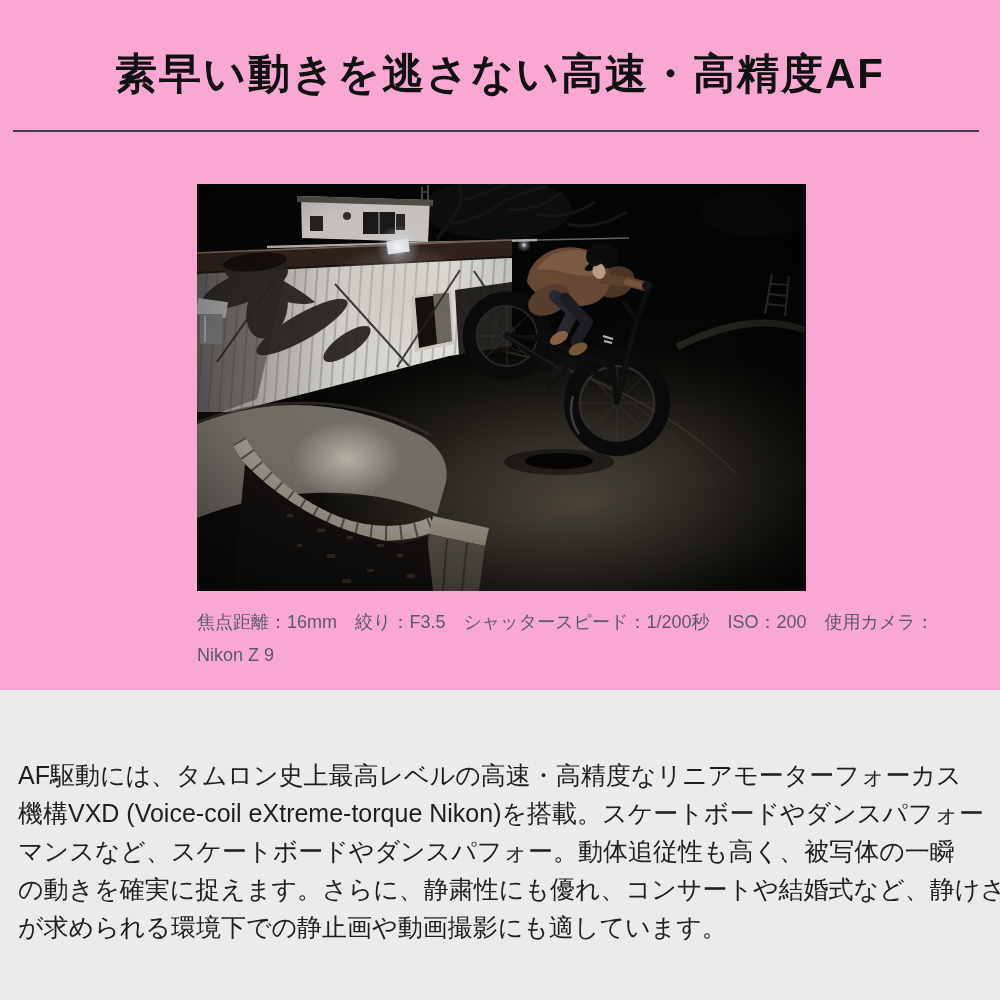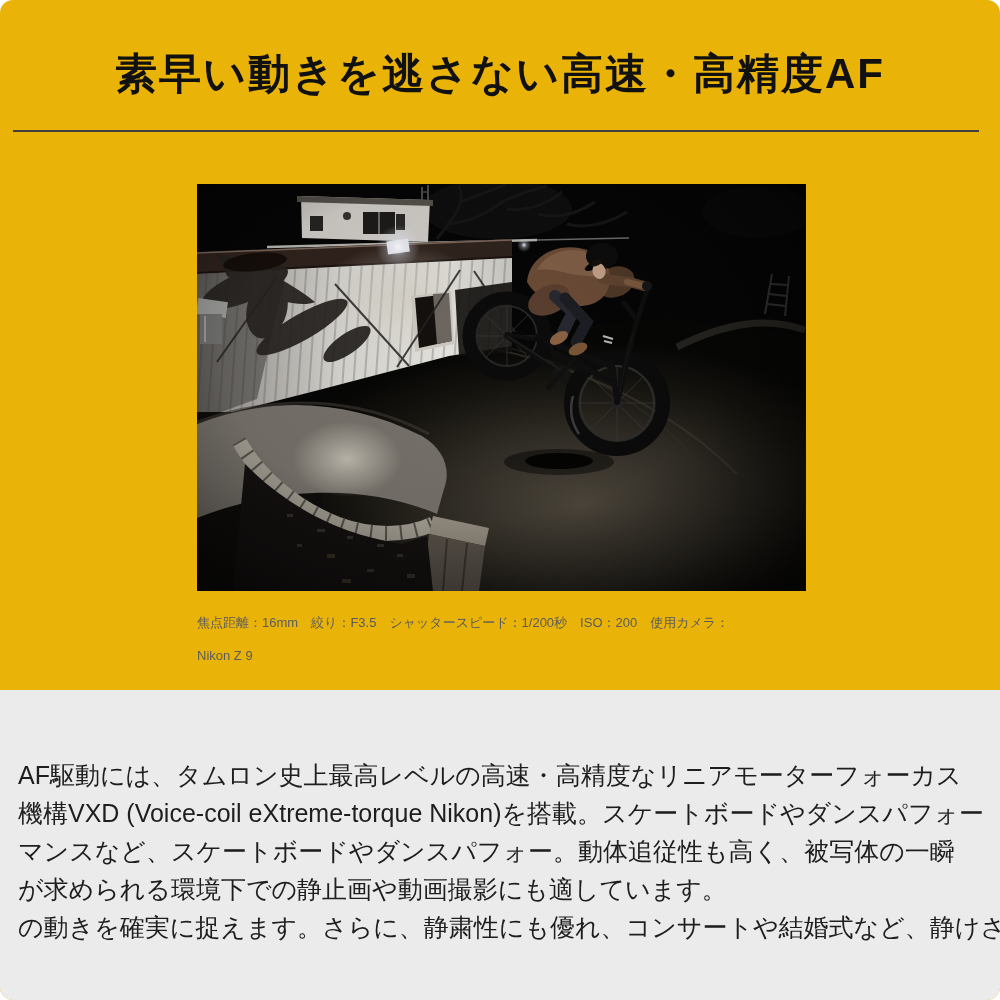--- a/index.html
+++ b/index.html
@@ -1,37 +1,36 @@
 <!DOCTYPE html>
 <html style="--heading_color: #111111; --divider_color: #3f3f3f; --caption_color: #595b60; --body_color: #1e1e1e; --section_bg: #ebebeb;"><head>
 <meta charset="utf-8">
 <style>
   html,body{margin:0;padding:0;background:#fff;}
   .page{
-    position:relative;width:1000px;height:1000px;background:#eab308;overflow:hidden;
+    position:relative;width:1000px;height:1000px;background:#f9a8d4;overflow:hidden;
     font-family:"Liberation Sans","DejaVu Sans",sans-serif;
-    border-radius:13px;
   }
   .heading{
     position:absolute;top:46px;left:0;right:0;margin:0;
     text-align:center;font-size:42px;font-weight:700;letter-spacing:2px;
     color:var(--heading_color,#111);white-space:nowrap;
   }
   .divider{
     position:absolute;top:130px;left:13px;width:966px;height:2px;
     background:var(--divider_color,#3f3f3f);
   }
   .photo{
     position:absolute;top:184px;left:197px;width:609px;height:407px;margin:0;
     background:#050505;
   }
   .photo svg{display:block;width:100%;height:100%;}
   .caption{
     position:absolute;top:606px;left:197px;width:612px;
-    font-size:13px;line-height:33px;color:var(--caption_color,#595b60);
+    font-size:18px;line-height:33px;color:var(--caption_color,#595b60);
   }
   .caption div{white-space:nowrap;}
   .gray-section{
     position:absolute;top:690px;left:0;width:1000px;height:392px;
     background:var(--section_bg,#ebebeb);
   }
   .body-text{
     padding:66px 18px 0 18px;margin:0;
     font-size:25px;line-height:38px;color:var(--body_color,#1e1e1e);
   }
@@ -271,18 +270,18 @@
   <div class="caption">
     <div>焦点距離：16mm　絞り：F3.5　シャッタースピード：1/200秒　ISO：200　使用カメラ：</div>
     <div>Nikon Z 9</div>
   </div>
 
   <section class="gray-section">
     <div class="body-text">
       <div>AF駆動には、タムロン史上最高レベルの高速・高精度なリニアモーターフォーカス</div>
       <div>機構VXD (Voice-coil eXtreme-torque Nikon)を搭載。スケートボードやダンスパフォー</div>
       <div>マンスなど、スケートボードやダンスパフォー。動体追従性も高く、被写体の一瞬</div>
+      <div>の動きを確実に捉えます。さらに、静粛性にも優れ、コンサートや結婚式など、静けさ</div>
       <div>が求められる環境下での静止画や動画撮影にも適しています。</div>
-      <div>の動きを確実に捉えます。さらに、静粛性にも優れ、コンサートや結婚式など、静けさ</div>
     </div>
   </section>
 
 </div>
 
 </body></html>

